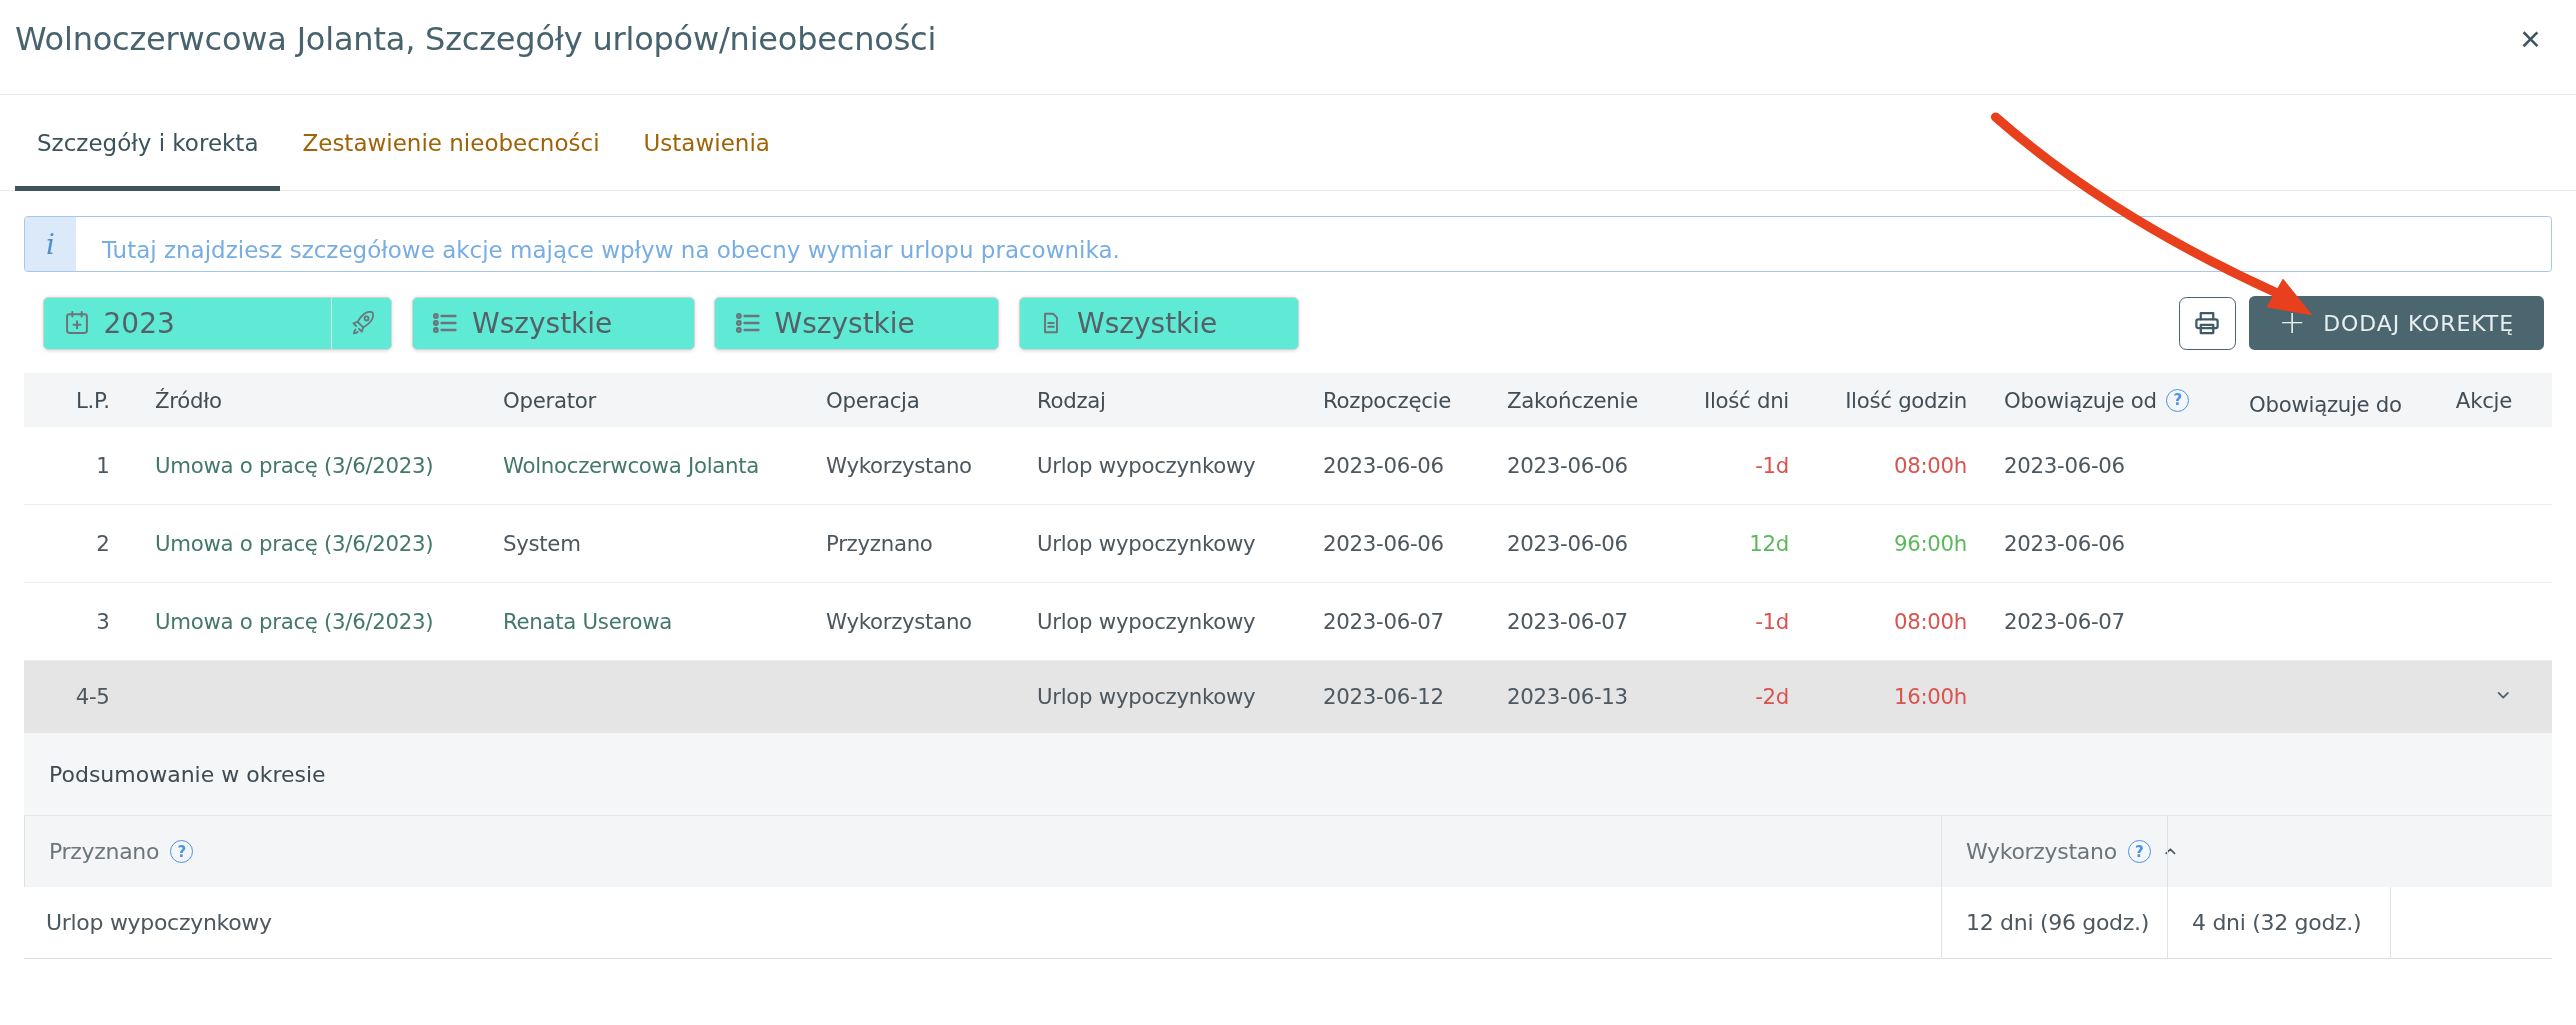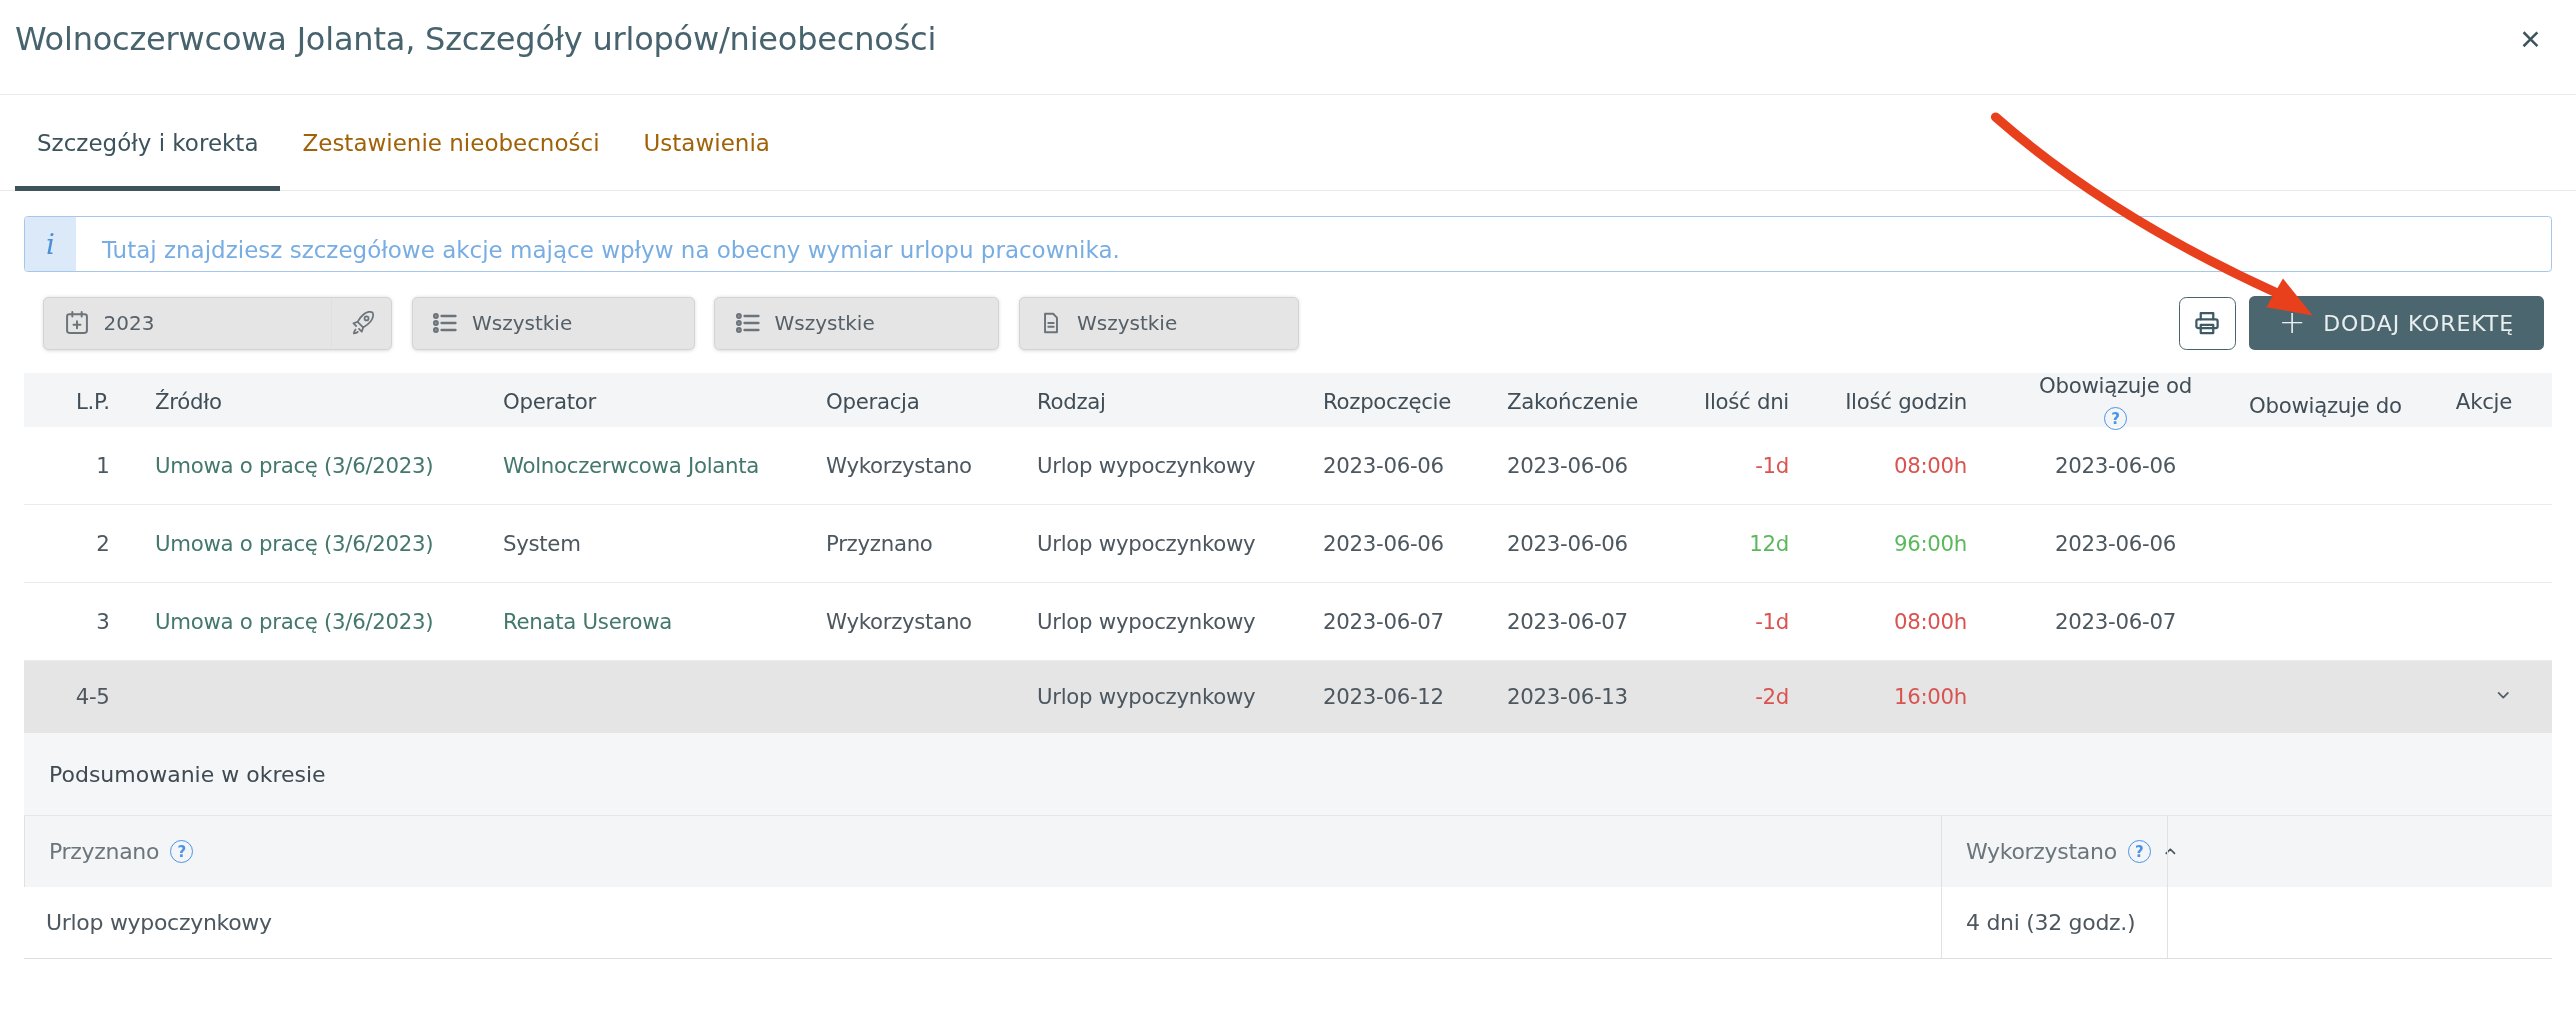--- a/index.html
+++ b/index.html
@@ -18,21 +18,21 @@
   .tab.active::after { content: ""; position: absolute; left: 0; right: 0; bottom: -0.9px; height: 4.6px; background: #3e545c; }
 
   
   .info-banner { margin: 25px 24px 0 24px; height: 56px; border: 0.9px solid #a6c6ea; border-radius: 3.7px; display: flex; align-items: stretch; overflow: hidden; }
   .info-icon-box { width: 51px; background: #dce9f8; display: flex; align-items: center; justify-content: center; flex: none; }
   .info-icon-box span { font-family: "DejaVu Serif", serif; font-style: italic; font-size: 28px; color: #4a90d9; }
   .info-text { align-self: center; padding-left: 26px; font-size: 23px; color: #78ade3; margin-top: 12px; }
 
   
   .filter-row { margin: 24px 32px 0 43px; display: flex; align-items: center; gap: 19.5px; }
-  .ctrl { height: 53px; background: #e5e5e5; border: 0.9px solid #d3d3d3; border-radius: 5.6px; box-shadow: 0 0.9px 3.7px rgba(0,0,0,0.14); display: flex; align-items: center; font-size: 20px; color: #566068; cursor: pointer; text-align: center; }
+  .ctrl { height: 53px; background: #5eead4; border: 0.9px solid #d3d3d3; border-radius: 5.6px; box-shadow: 0 0.9px 3.7px rgba(0,0,0,0.14); display: flex; align-items: center; font-size: 28px; color: #566068; cursor: pointer; text-align: center; }
   .ctrl .ico { display: inline-flex; flex: none; }
   .year-ctrl { width: 349px; padding: 0; }
   .year-main { display: flex; align-items: center; gap: 13px; padding-left: 18.5px; flex: 1; height: 100%; }
   .seg-divider { width: 0.9px; height: 100%; background: #e0e0e0; flex: none; }
   .rocket-seg { width: 59px; height: 100%; display: flex; align-items: center; justify-content: center; flex: none; }
   .sel-1 { width: 283px; padding-left: 18.5px; gap: 13px; }
   .sel-2 { width: 285px; padding-left: 18.5px; gap: 13px; }
   .sel-3 { width: 280px; padding-left: 18.5px; gap: 13px; }
   .filter-right { margin-left: auto; display: flex; align-items: center; gap: 13px; }
   .print-btn { width: 57px; height: 53px; background: #fff; border: 0.9px solid #47636d; border-radius: 7.4px; display: flex; align-items: center; justify-content: center; cursor: pointer; }
@@ -41,21 +41,21 @@
 
   
   .main-table { margin: 23px 24px 0 24px; }
   .trow { display: grid; grid-template-columns: 106px 373px 323px 211px 286px 184px 134px 148px 178px 260px 213px 1fr; align-items: center; font-size: 21.3px; letter-spacing: -0.3px; }
   .thead { background: #f4f5f6; height: 54px; color: #414e57; font-size: 21.3px; }
   .tbody-row { height: 78px; border-bottom: 0.9px solid #ececec; color: #4c575f; }
   .tbody-row.grouped { background: #e5e5e5; height: 72px; border-bottom: 0.9px solid #e5e5e5; }
   .c-lp { text-align: right; padding-right: 20.4px; }
   .c-source { padding-left: 25px; }
   .c-days, .c-hours { text-align: right; }
-  .c-from { padding-left: 37px; display: flex; align-items: center; gap: 9.3px; flex-direction: column; }
+  .c-from { padding-left: 37px; display: flex; align-items: center; gap: 9.3px; }
   .c-to { padding-left: 22px; margin-top: 8px; }
   .c-akcje { text-align: right; padding-right: 40px; }
   .link { color: #44786c; cursor: pointer; }
   .neg { color: #d9534f; }
   .pos { color: #5cb85c; }
 
   .help-dot { display: inline-flex; width: 23px; height: 23px; border: 1.9px solid #4a94e8; border-radius: 50%; color: #4a94e8; font-size: 15px; font-weight: bold; align-items: center; justify-content: center; flex: none; cursor: pointer; }
 
   
   .summary-band { margin: 0 24px; height: 83px; background: #f5f6f7; border-bottom: 0.9px solid #e5e6e7; display: flex; align-items: center; padding-left: 25px; font-size: 22px; color: #3f4a52; }
@@ -279,20 +279,21 @@
       <span class="sort-caret">
         <svg class="icon" width="16.7" height="16.7" viewBox="0 0 24 24" fill="none" stroke="#4a545c" stroke-width="2.4" stroke-linecap="round" stroke-linejoin="round">
           <polyline points="6,15 12,9 18,15"></polyline>
         </svg>
       </span>
     </div>
     <div class="sum-cell bordered"></div>
   </div>
   <div class="sum-row sum-body">
     <div class="sum-cell first">Urlop wypoczynkowy</div>
+    <div class="sum-cell bordered">12 dni (96 godz.)</div>
     <div class="sum-cell bordered">4 dni (32 godz.)</div>
     <div class="sum-cell bordered"></div>
   </div>
 </div>
 
 <svg class="arrow-overlay" viewBox="0 0 2778 1106" width="2576" height="1026">
   <path d="M2152 126 Q2275 234 2456 316" stroke="#e8401c" stroke-width="10" fill="none" stroke-linecap="round"></path>
   <polygon points="2494,340 2444,331 2462,300" fill="#e8401c"></polygon>
 </svg>
 

